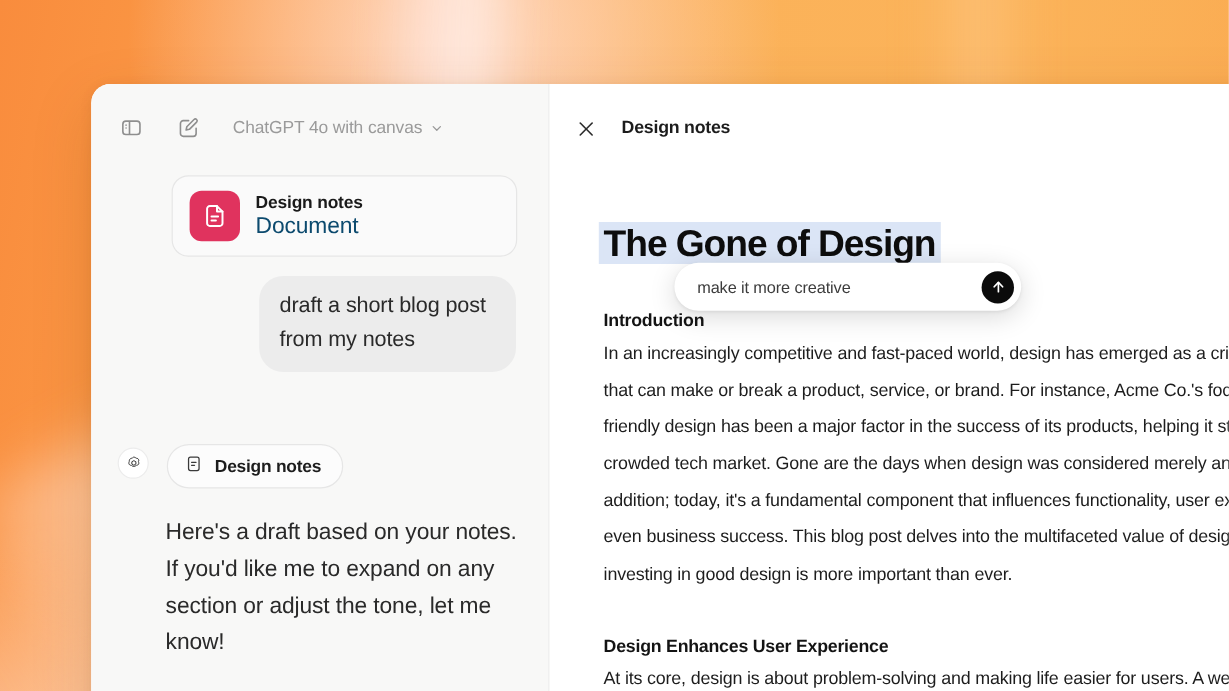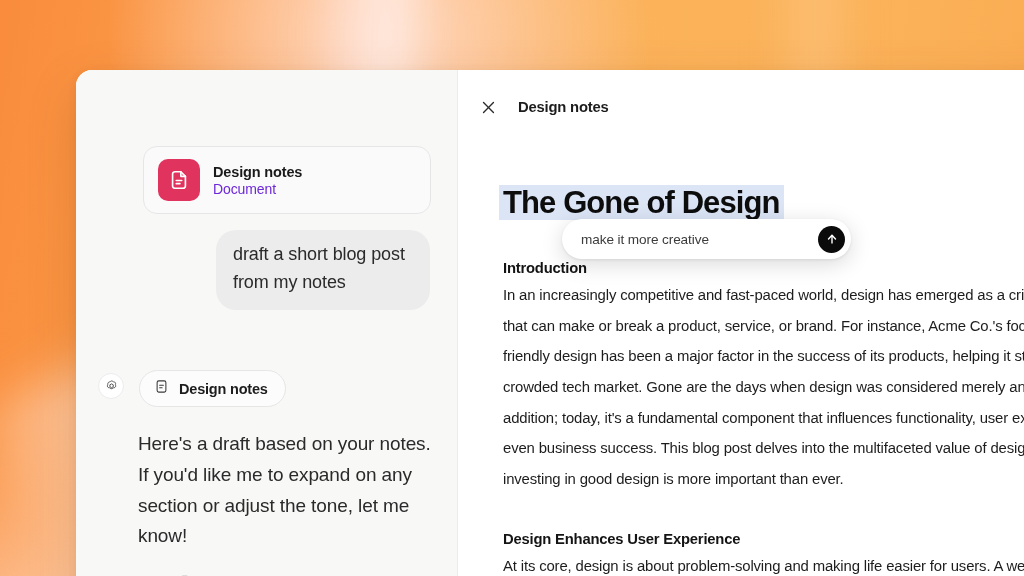--- a/index.html
+++ b/index.html
@@ -130,21 +130,21 @@
   }
   .doc-thumb {
     width: 42px; height: 42px;
     border-radius: 10px;
     background: #e0335e;
     display: flex; align-items: center; justify-content: center;
     flex: 0 0 auto;
   }
   .doc-meta { display: flex; flex-direction: column; gap: 1px; }
   .doc-title { font-size: 14.5px; font-weight: 700; color: #1a1a1a; letter-spacing: -0.15px; }
-  .doc-sub { font-size: 14px; color: #6d28d9; letter-spacing: -0.1px; }
+  .doc-sub { font-size: 19px; color: #0c4a6e; letter-spacing: -0.1px; }
 
   
   .user-bubble {
     position: absolute;
     right: 27px;
     top: 160px;
     max-width: 214px;
     background: #ececec;
     border-radius: 20px;
     padding: 11px 17px 13px 17px;
@@ -292,20 +292,44 @@
   <div class="bg">
     <div class="bg-streak"></div>
     <div class="bg-streak2"></div>
     <div class="bg-streak3"></div>
   </div>
 
   <div class="window">
 
     <div class="chat-panel">
 
+      <div class="chat-toolbar">
+        <div class="icon-btn">
+          <svg width="19" height="19" viewBox="0 0 24 24" fill="none" stroke="currentColor" stroke-width="1.7">
+            <rect x="3" y="5" width="18" height="14" rx="3.2"></rect>
+            <line x1="10" y1="5" x2="10" y2="19"></line>
+            <circle cx="6.4" cy="9.2" r="0.85" fill="currentColor" stroke="none"></circle>
+            <circle cx="6.4" cy="12.2" r="0.85" fill="currentColor" stroke="none"></circle>
+          </svg>
+        </div>
+        <div class="icon-btn">
+          <svg width="19" height="19" viewBox="0 0 24 24" fill="none" stroke="currentColor" stroke-width="1.7" stroke-linecap="round" stroke-linejoin="round">
+            <path d="M19.5 12.6V18a3 3 0 0 1-3 3H6a3 3 0 0 1-3-3V7.5a3 3 0 0 1 3-3h5.6"></path>
+            <path d="M17.3 3.3a1.9 1.9 0 0 1 2.7 2.7l-7.6 7.6-3.4.7.7-3.4z"></path>
+          </svg>
+        </div>
+        <div class="model-select">
+          <span>ChatGPT 4o with canvas</span>
+          <span class="chev">
+            <svg width="12" height="12" viewBox="0 0 24 24" fill="none" stroke="currentColor" stroke-width="2.2" stroke-linecap="round" stroke-linejoin="round">
+                <polyline points="6 9 12 15 18 9"></polyline>
+              </svg>
+          </span>
+        </div>
+      </div>
 
       <div class="doc-card">
         <div class="doc-thumb">
           <svg width="22" height="22" viewBox="0 0 24 24" fill="none" stroke="#ffffff" stroke-width="1.8" stroke-linecap="round" stroke-linejoin="round">
             <path d="M14 3H7.5A2.5 2.5 0 0 0 5 5.5v13A2.5 2.5 0 0 0 7.5 21h9a2.5 2.5 0 0 0 2.5-2.5V8z"></path>
             <polyline points="14 3 14 8 19 8"></polyline>
             <line x1="9" y1="12.5" x2="15" y2="12.5"></line>
             <line x1="9" y1="16" x2="13" y2="16"></line>
           </svg>
         </div>

